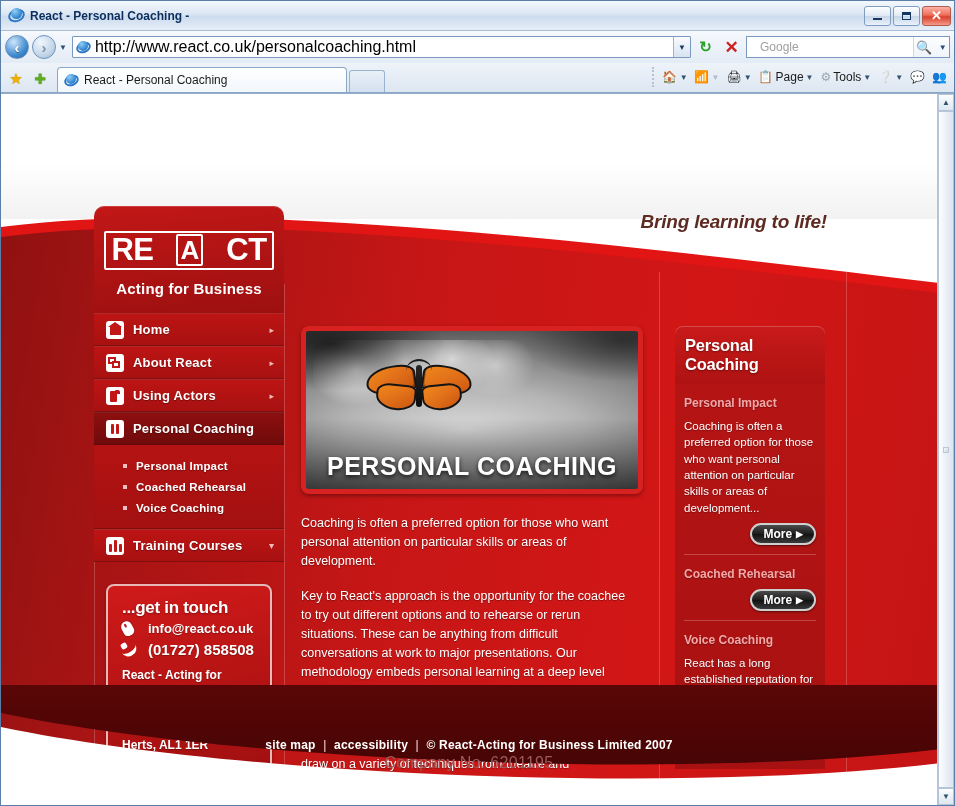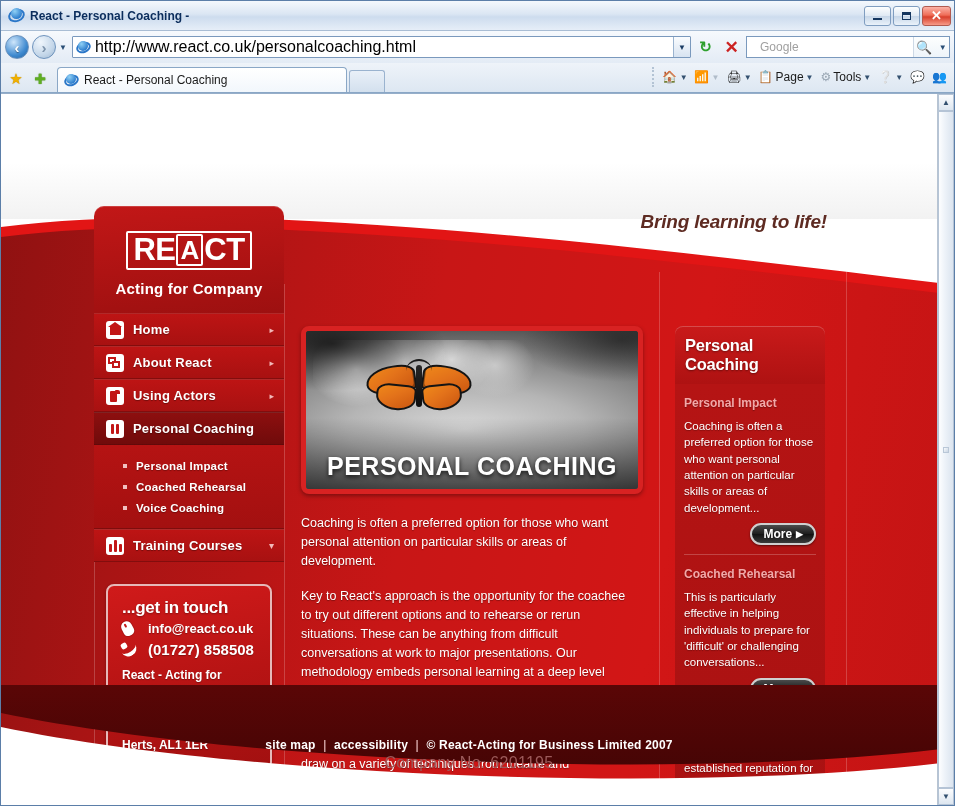--- a/index.html
+++ b/index.html
@@ -201,20 +201,21 @@
     width: 190px; height: 107px; border-radius: 10px 10px 0 0;
     background: linear-gradient(175deg, #c21717 0%, #ae1313 55%, #9d1010 100%);
     box-shadow: inset 0 1px 0 rgba(255,255,255,.18);
     display: flex; flex-direction: column; align-items: center; justify-content: center;
     padding-top: 8px;
   }
   .logo-mark {
     display: flex; align-items: center;
     border: 2px solid #fff; border-radius: 2px;
     padding: 1px 5px 2px 5px;
+    gap: 22px;
   }
   .logo-mark .lm {
     font-size: 31px; font-weight: bold; color: #fff; letter-spacing: -0.5px;
     font-family: "Liberation Sans", sans-serif; line-height: 1;
   }
   .logo-mark .boxa {
     border: 2px solid #fff; border-radius: 2px;
     padding: 1px 2px; margin: 0 1px; line-height: 1;
     font-size: 26px; font-weight: bold; color: #fff;
   }
@@ -545,21 +546,21 @@
       <div class="vdiv" style="left:845px; top:168px; height:558px;"></div>
 
       <div class="leftcol">
 
         <div class="logo-box">
           <div class="logo-mark">
             <span class="lm">RE</span>
             <span class="boxa">A</span>
             <span class="lm">CT</span>
           </div>
-          <div class="logo-sub">Acting for Company</div>
+          <div class="logo-sub">Acting for Business</div>
         </div>
 
         <nav class="nav">
           <div class="nav-item">
             <span class="nav-ico">
                 <span class="g-home"></span>
               </span>
             <span class="nav-label">Home</span>
             <span class="nav-arrow">▸</span>
           </div>
@@ -689,21 +690,20 @@
             <div class="more-right">
               <span class="btn-more">
                 <span>More</span>
                 <span class="car">▶</span>
               </span>
             </div>
           </div>
 
           <div class="pblock">
             <h4>Coached Rehearsal</h4>
-            <p>This is particularly effective in helping individuals to prepare for 'difficult' or challenging conversations...</p>
             <div class="more-right">
               <span class="btn-more">
                 <span>More</span>
                 <span class="car">▶</span>
               </span>
             </div>
           </div>
 
           <div class="pblock">
             <h4>Voice Coaching</h4>

